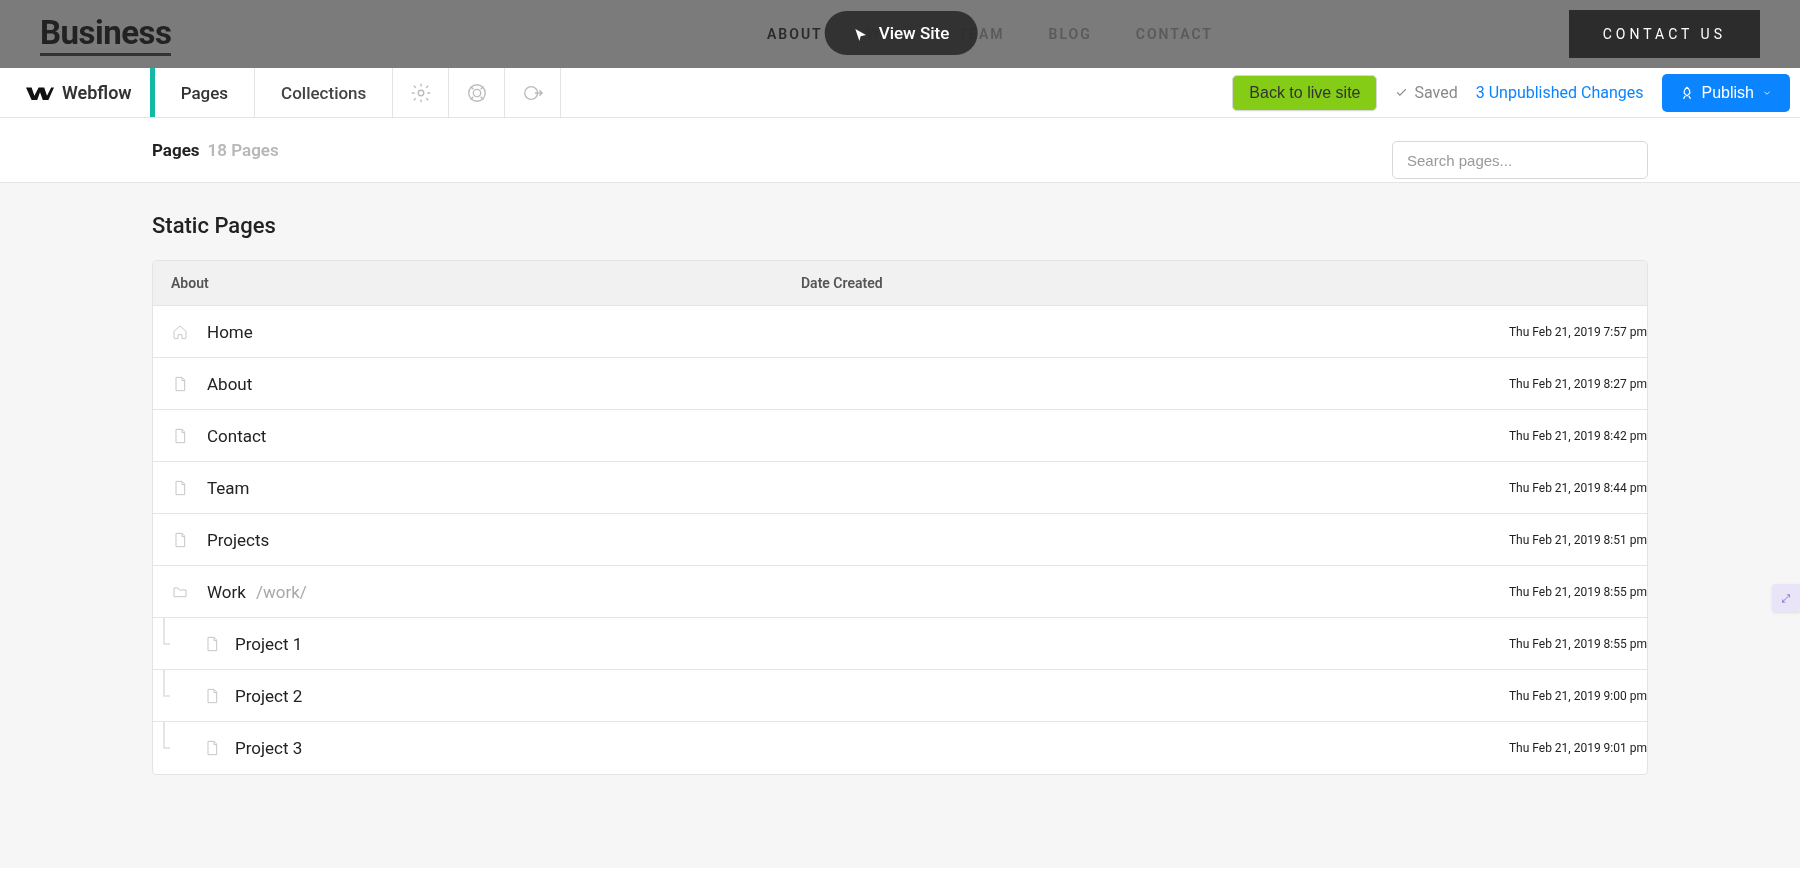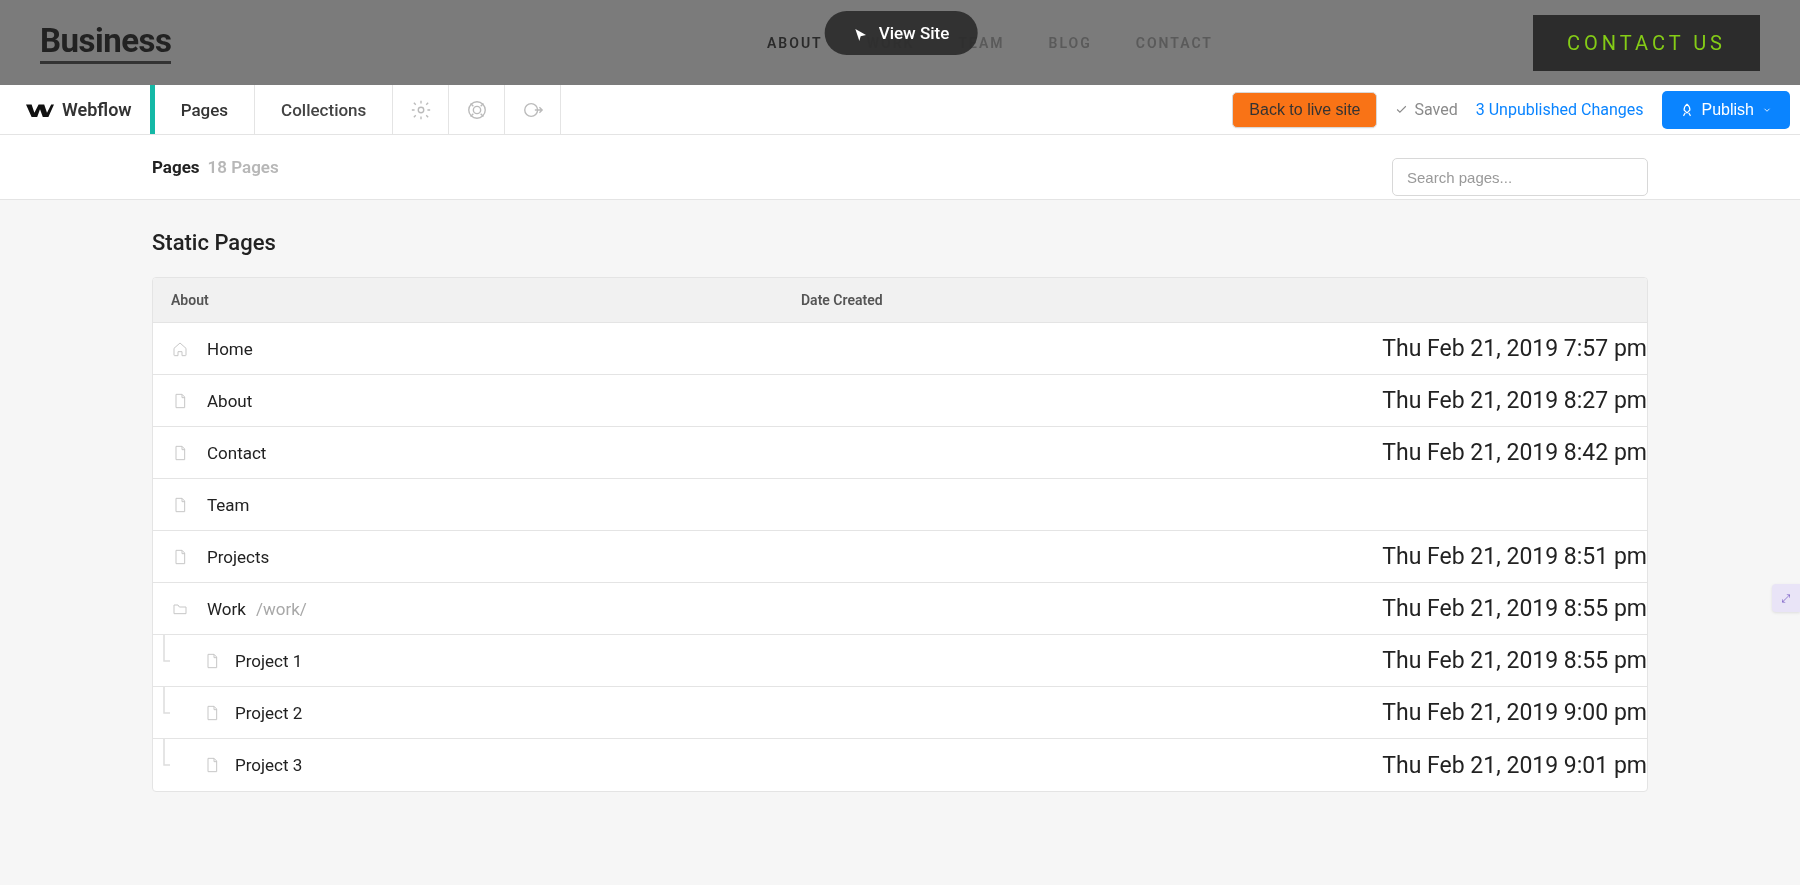--- a/index.html
+++ b/index.html
@@ -1,39 +1,39 @@
 <!DOCTYPE html>
 <html><head>
 <meta charset="utf-8">
 <style>
 * { margin: 0; padding: 0; box-sizing: border-box; }
 body { font-family: -apple-system, BlinkMacSystemFont, "Segoe UI", Roboto, Helvetica, Arial, sans-serif; background: #fff; color: #333; width: 1800px; height: 885px; overflow: hidden; position: relative; }
 
 
-.site-preview { position: relative; height: 85px; background: #7b7b7b; display: flex; align-items: center; padding: 0 40px; }
+.site-preview { position: relative; height: 68px; background: #7b7b7b; display: flex; align-items: center; padding: 0 40px; }
 .site-brand { font-size: 33px; font-weight: 700; color: #222; border-bottom: 3px solid #333; letter-spacing: -0.5px; padding-bottom: 1px; }
 .site-nav { position: absolute; left: 55%; transform: translateX(-50%); display: flex; gap: 44px; align-items: center; }
 .site-nav span { font-size: 14px; font-weight: 600; letter-spacing: 2px; color: #5a5a5a; }
 .site-nav span.active { color: #2a2a2a; }
-.site-cta { margin-left: auto; background: #2c2c2c; color: #84cc16; padding: 16px 34px; font-size: 20px; letter-spacing: 4px; font-weight: 400; }
+.site-cta { margin-left: auto; background: #2c2c2c; color: #ffffff; padding: 16px 34px; font-size: 14px; letter-spacing: 4px; font-weight: 400; }
 .view-site-pill { position: absolute; left: 901px; top: 33px; transform: translate(-50%, -50%); background: rgba(44,44,44,0.93); color: #fff; padding: 12px 28px; border-radius: 24px; display: flex; align-items: flex-end; gap: 10px; font-size: 17px; font-weight: 500; z-index: 5; }
 .view-site-pill svg { width: 16px; height: 16px; }
 
 
 .editor-bar { height: 50px; border-bottom: 1px solid #e4e4e4; display: flex; align-items: stretch; background: #fff; }
 .logo-cell { display: flex; align-items: center; padding: 0 18px 0 26px; border-right: 5px solid #14b8a6; gap: 8px; }
 .logo-cell svg { width: 28px; height: 18px; }
 .logo-cell span { font-weight: 600; font-size: 18px; }
 .tab { display: flex; align-items: center; padding: 0 26px; border-right: 1px solid #e4e4e4; font-size: 17px; color: #333; cursor: pointer; font-weight: 500; }
 .tab.inactive { color: #444; }
 .tool-icon { width: 56px; display: flex; align-items: center; justify-content: center; border-right: 1px solid #e4e4e4; cursor: pointer; }
 .tool-icon svg { width: 22px; height: 22px; stroke: #bbb; fill: none; stroke-width: 1.5; }
 .editor-spacer { flex: 1; }
 .editor-right { display: flex; align-items: center; gap: 18px; padding: 0 10px; }
-.btn-back { background: #f97316; border: 1px solid #d8d8d8; border-radius: 5px; padding: 8px 16px; font-size: 16px; color: #333; cursor: pointer; box-shadow: 0 1px 1px rgba(0,0,0,0.04); }
+.btn-back { background: #84cc16; border: 1px solid #d8d8d8; border-radius: 5px; padding: 8px 16px; font-size: 16px; color: #333; cursor: pointer; box-shadow: 0 1px 1px rgba(0,0,0,0.04); }
 .saved { color: #8a8a8a; font-size: 16px; display: flex; align-items: center; gap: 6px; }
 .saved svg { width: 13px; height: 13px; stroke: #8a8a8a; fill: none; stroke-width: 2; }
 .unpub { color: #0a84ff; font-size: 16px; cursor: pointer; }
 .btn-publish { background: #0a84ff; color: #fff; border: none; border-radius: 5px; padding: 10px 18px; font-size: 16px; font-weight: 500; display: flex; align-items: center; gap: 8px; cursor: pointer; }
 .btn-publish svg { width: 14px; height: 14px; fill: none; stroke: #fff; stroke-width: 2; }
 
 
 .sub-header { height: 64px; display: flex; align-items: center; padding: 0 152px; border-bottom: none; }
 .sub-title { font-size: 17px; font-weight: 700; color: #222; }
 .sub-count { font-size: 17px; font-weight: 600; color: #b7b7b7; margin-left: 8px; }
@@ -47,21 +47,21 @@
 .table { background: #fff; border: 1px solid #e4e4e4; border-radius: 4px; overflow: hidden; }
 .thead { display: flex; background: #f1f1f1; border-bottom: 1px solid #e4e4e4; font-size: 14px; font-weight: 600; color: #555; }
 .th-name { padding: 14px 18px; width: 630px; }
 .th-date { padding: 14px 18px; flex: 1; }
 .row { display: flex; align-items: center; border-bottom: 1px solid #e4e4e4; height: 52px; cursor: pointer; text-align: right; }
 .row:last-child { border-bottom: none; }
 .row .icon-cell { width: 54px; display: flex; justify-content: center; align-items: center; }
 .row .icon-cell svg { width: 16px; height: 16px; stroke: #c7c7c7; fill: none; stroke-width: 1.5; }
 .row .name-cell { width: 576px; font-size: 17px; color: #222; display: flex; align-items: center; gap: 10px; }
 .row .slug { color: #a8a8a8; font-weight: 400; }
-.row .date-cell { flex: 1; font-size: 23px; color: #222; }
+.row .date-cell { flex: 1; font-size: 12px; color: #222; }
 .row.child .icon-cell { padding-left: 8px; }
 .row.child { position: relative; }
 .child-indent { width: 28px; display: flex; align-items: flex-start; justify-content: center; height: 100%; position: relative; }
 .child-indent svg { width: 18px; height: 52px; stroke: #ddd; stroke-width: 1.5; fill: none; }
 
 
 .float-tag { position: absolute; right: 0; top: 584px; width: 28px; height: 28px; background: #e9e4f7; border-radius: 4px 0 0 4px; display: flex; align-items: center; justify-content: center; font-size: 11px; color: #7a5ec5; box-shadow: 0 1px 3px rgba(0,0,0,0.1); }
 </style>
 </head>
 <body>
@@ -185,20 +185,21 @@
         </div>
         <div class="row">
           <div class="icon-cell">
             <svg viewBox="0 0 24 24">
               <path d="M6 2h9l4 4v16H6zM15 2v5h4"></path>
             </svg>
           </div>
           <div class="name-cell">
             <span>Team</span>
           </div>
+          <div class="date-cell">Thu Feb 21, 2019 8:44 pm</div>
         </div>
         <div class="row">
           <div class="icon-cell">
             <svg viewBox="0 0 24 24">
               <path d="M6 2h9l4 4v16H6zM15 2v5h4"></path>
             </svg>
           </div>
           <div class="name-cell">
             <span>Projects</span>
           </div>

